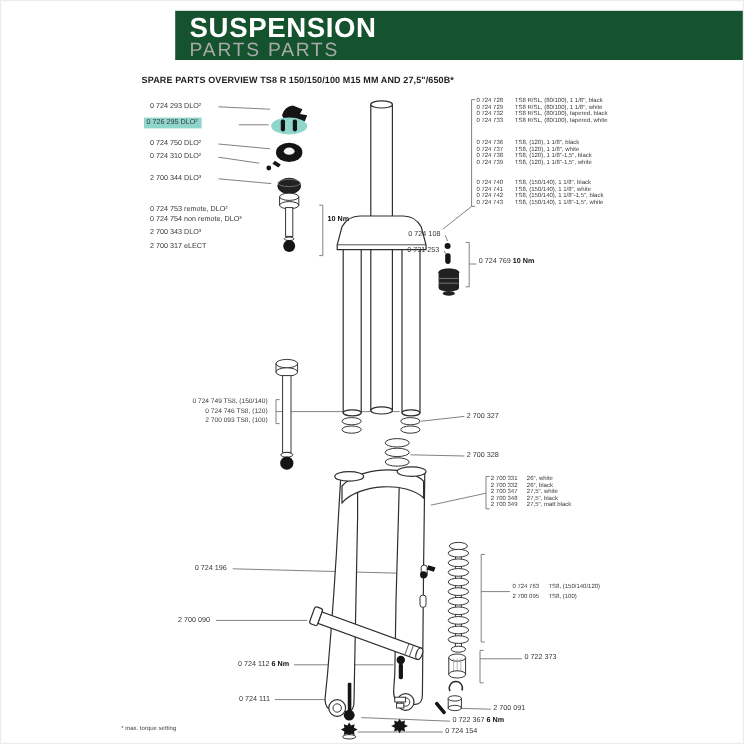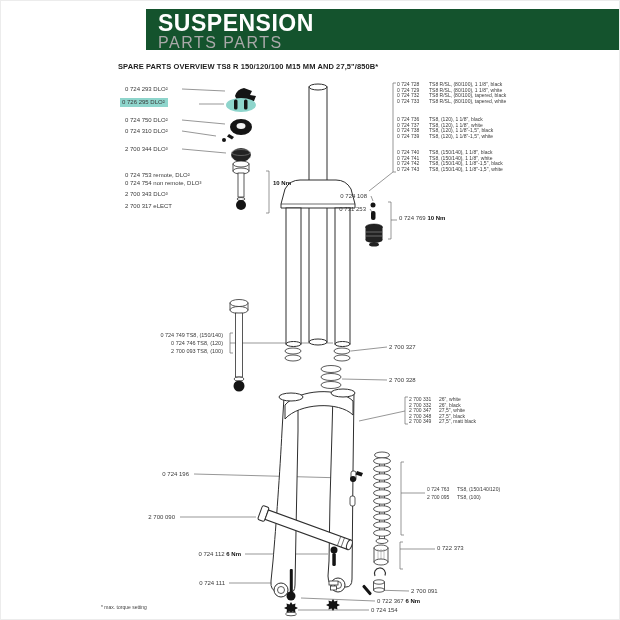--- a/index.html
+++ b/index.html
@@ -26,21 +26,21 @@
 </head>
 <body>
 
 <div class="page">
 
   <div class="header">
     <div class="h-title">SUSPENSION</div>
     <div class="h-sub">PARTS PARTS</div>
   </div>
 
-  <div class="doc-title">SPARE PARTS OVERVIEW TS8 R 150/120/100 M15 MM AND 27,5"/850B*</div>
+  <div class="doc-title">SPARE PARTS OVERVIEW TS8 R 150/150/100 M15 MM AND 27,5"/650B*</div>
 
   <svg width="620" height="620" viewBox="0 0 620 620">
 
     <g>
       <line class="ld" x1="181" y1="88" x2="224" y2="90"></line>
       <line class="ld" x1="198" y1="103" x2="223" y2="103"></line>
       <line class="ld" x1="181" y1="119" x2="224" y2="123"></line>
       <line class="ld" x1="181" y1="130" x2="215" y2="135"></line>
       <line class="ld" x1="181" y1="148" x2="225" y2="152"></line>
       <path class="ld" d="M265,170 L268,170 L268,212 L265,212"></path>

